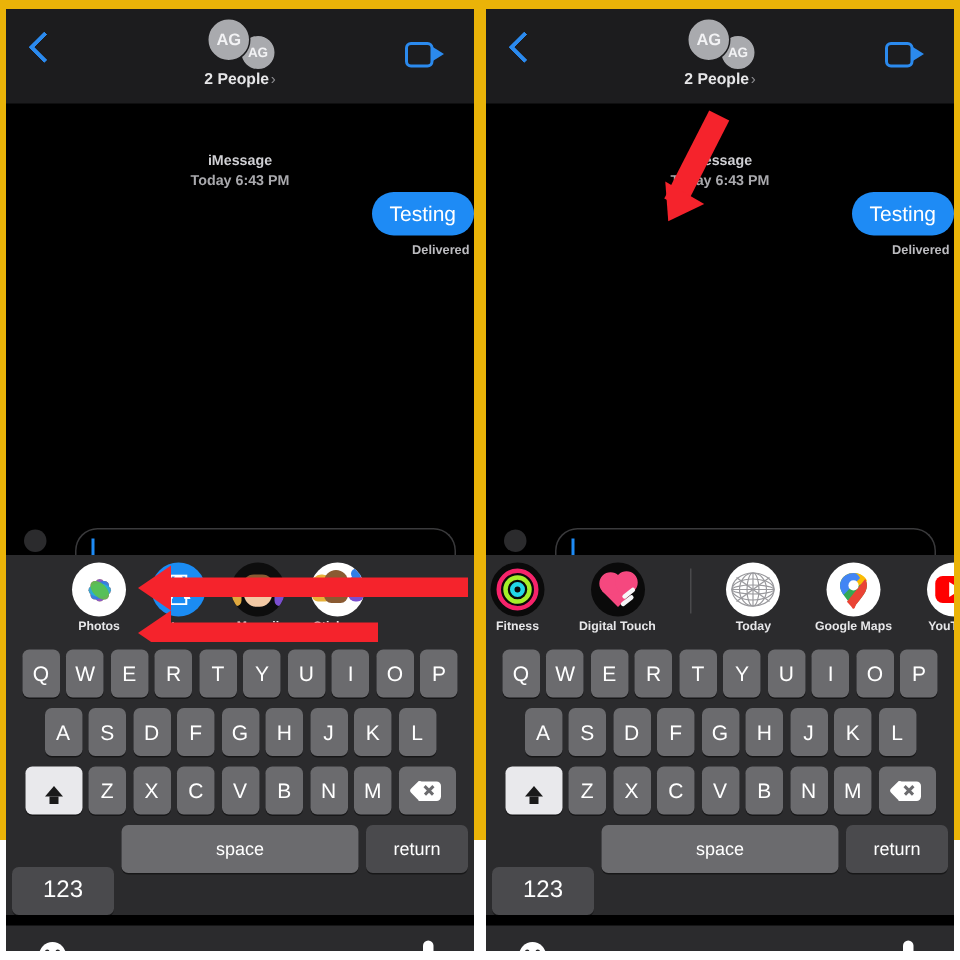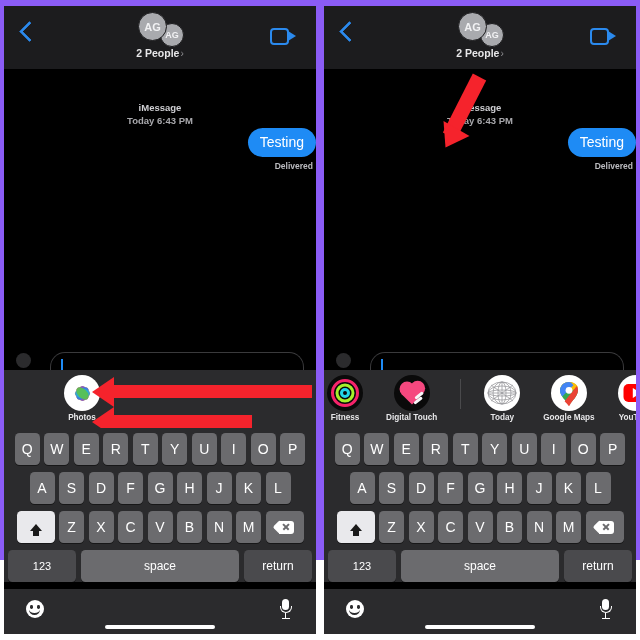--- a/index.html
+++ b/index.html
@@ -4,21 +4,21 @@
 <style>
   * { box-sizing: border-box; margin: 0; padding: 0; }
   html, body {
     width: 640px; height: 640px;
     background: #ffffff;
     font-family: "Liberation Sans", sans-serif;
     overflow: hidden;
   }
   .stage {
     width: 640px; height: 560px;
-    background: #8b5cf6;
+    background: #eab308;
     display: flex;
     gap: 8px;
     padding: 6px 4px 6px 4px;
     position: relative;
   }
   .phone {
     position: relative;
     width: 312px;
     height: 628px;
     background: #000000;
@@ -349,21 +349,21 @@
   }
   .krow.r2 { padding: 0 14px; }
   .krow.r3 { padding: 0 0px; }
   .key.wide-shift, .key.wide-del {
     flex: 0 0 38px;
   }
   .key.shift-active {
     background: #e9e9ec;
   }
   .krow.r4 { gap: 5px; padding: 0 2px; }
-  .key.num { flex: 0 0 68px; font-size: 11px; background: #4a4a4d; }
+  .key.num { flex: 0 0 68px; font-size: 16px; background: #4a4a4d; margin-top: 28px; }
   .key.space { flex: 1 1 auto; font-size: 12px; background: #6b6b6e; }
   .key.ret { flex: 0 0 68px; font-size: 12px; background: #4a4a4d; }
 
   .shift-arrow {
     width: 0; height: 0;
     border-left: 6px solid transparent;
     border-right: 6px solid transparent;
     border-bottom: 7px solid #1a1a1a;
     position: relative;
   }
@@ -510,21 +510,21 @@
         <div class="delivered">Delivered</div>
       </div>
 
       <div class="compose-peek">
         <div class="compose-caret"></div>
       </div>
       <div class="compose-plus"></div>
     </div>
 
     <div class="app-drawer">
-      <div class="app-strip" style="padding-left:16px;gap:17px;flex-direction:column;">
+      <div class="app-strip" style="padding-left:0;gap:17px;">
 
         <div class="app-item" style="margin-left:44px;">
           <div class="app-icon photos-ico">
             <div class="pw" style="background:#f8c740;transform:rotate(0deg);"></div>
             <div class="pw" style="background:#f26d2b;transform:rotate(45deg);"></div>
             <div class="pw" style="background:#ea3b4c;transform:rotate(90deg);"></div>
             <div class="pw" style="background:#c4359a;transform:rotate(135deg);"></div>
             <div class="pw" style="background:#7b4fd0;transform:rotate(180deg);"></div>
             <div class="pw" style="background:#2f7ee8;transform:rotate(225deg);"></div>
             <div class="pw" style="background:#27b0d8;transform:rotate(270deg);"></div>

